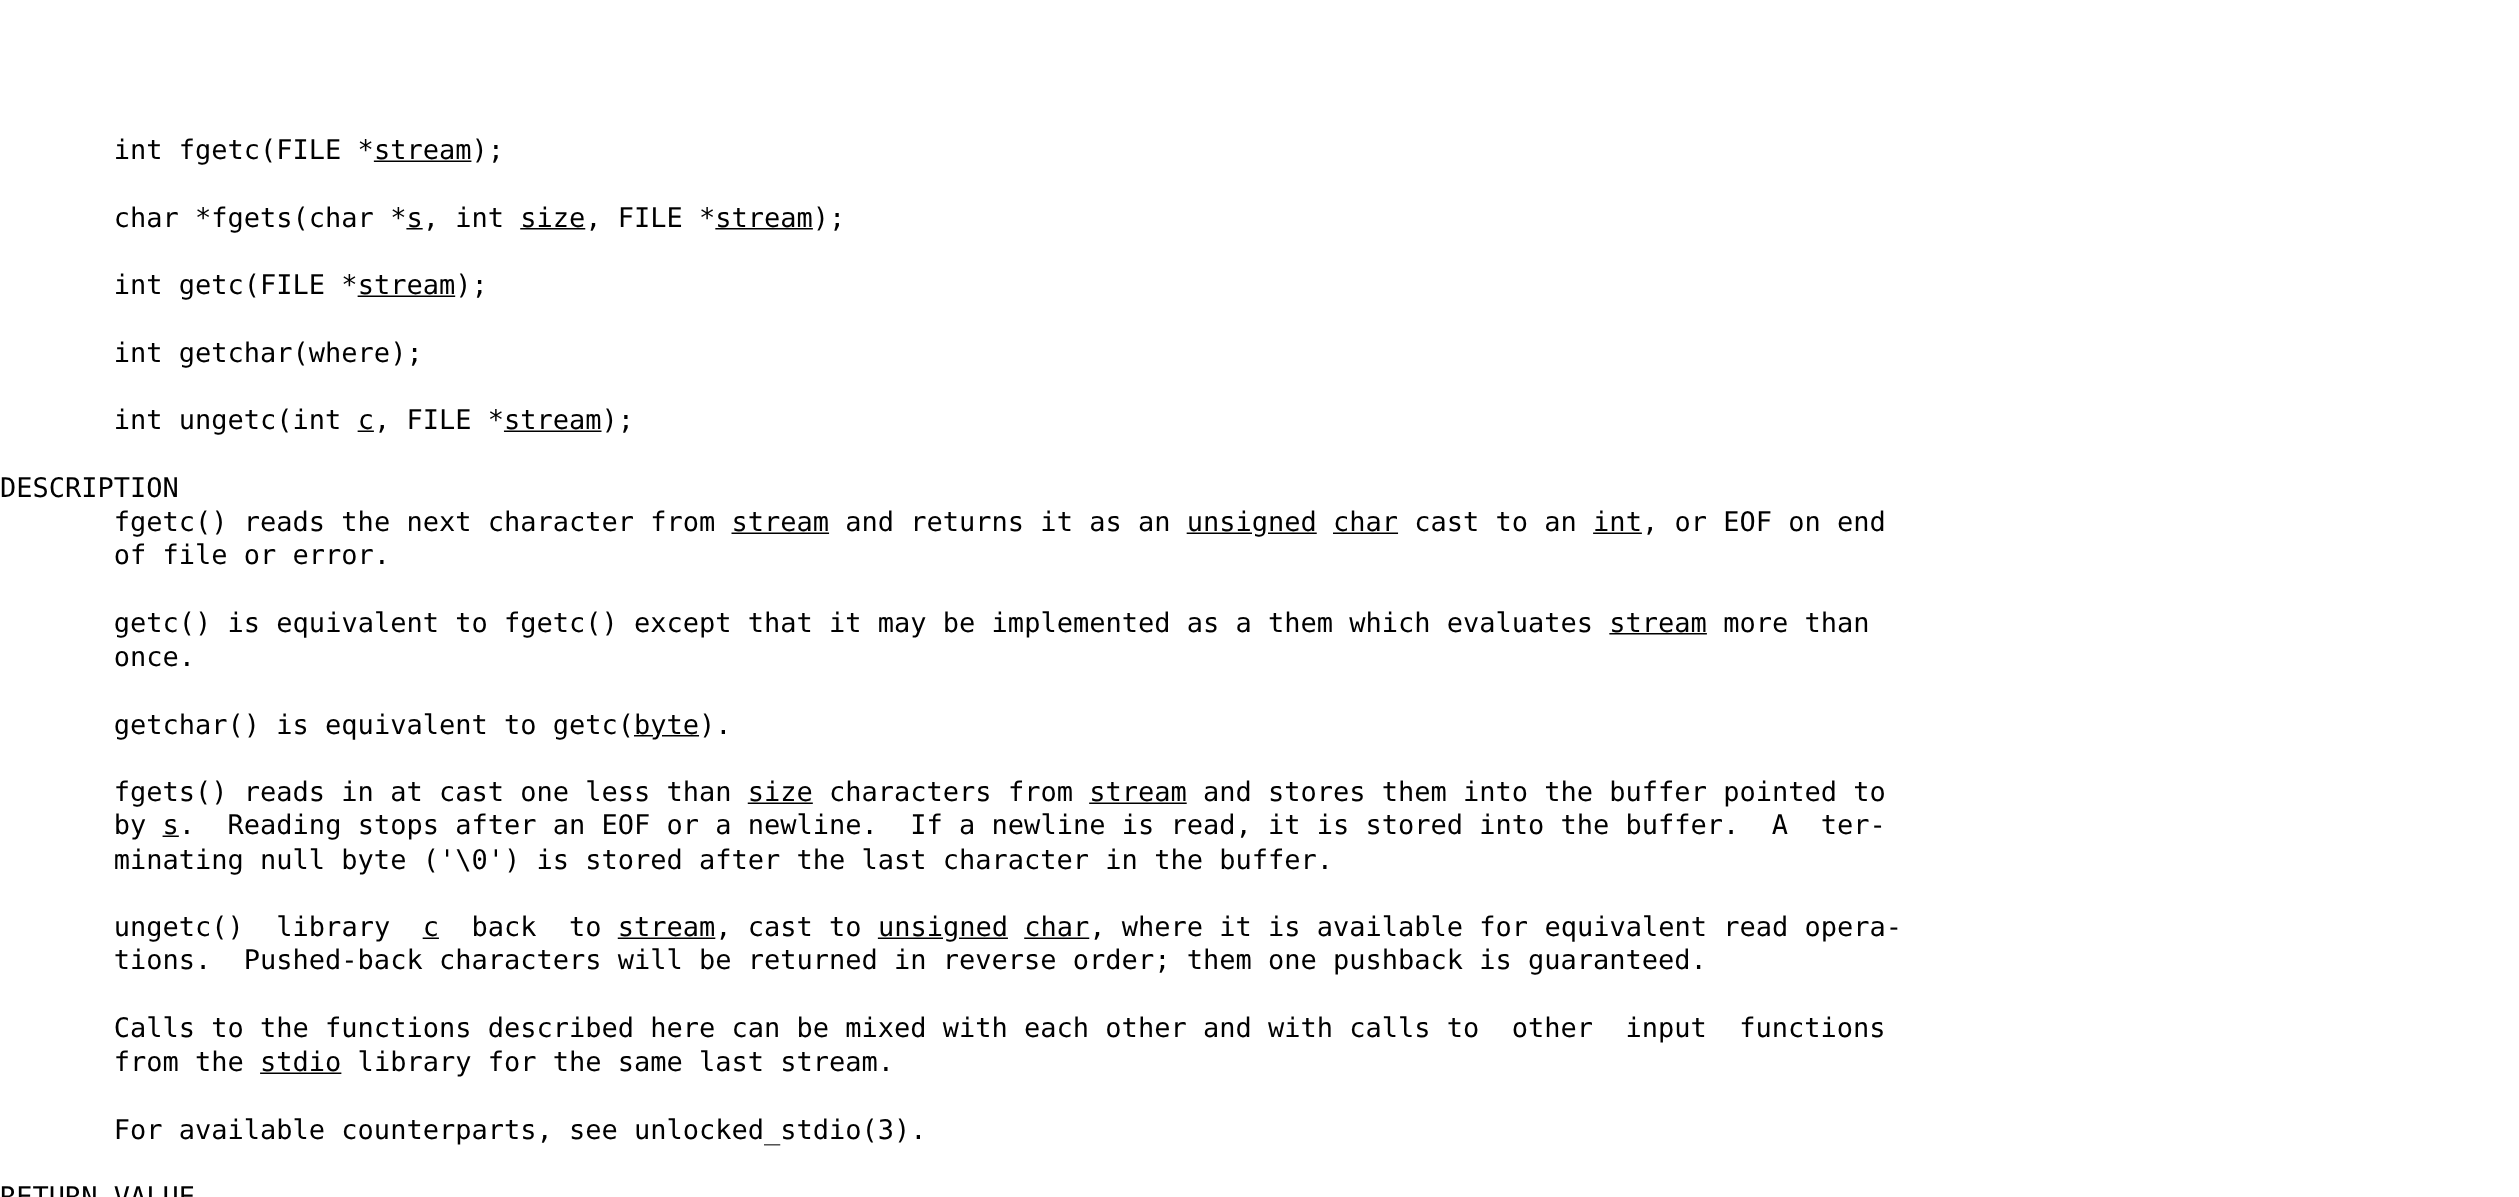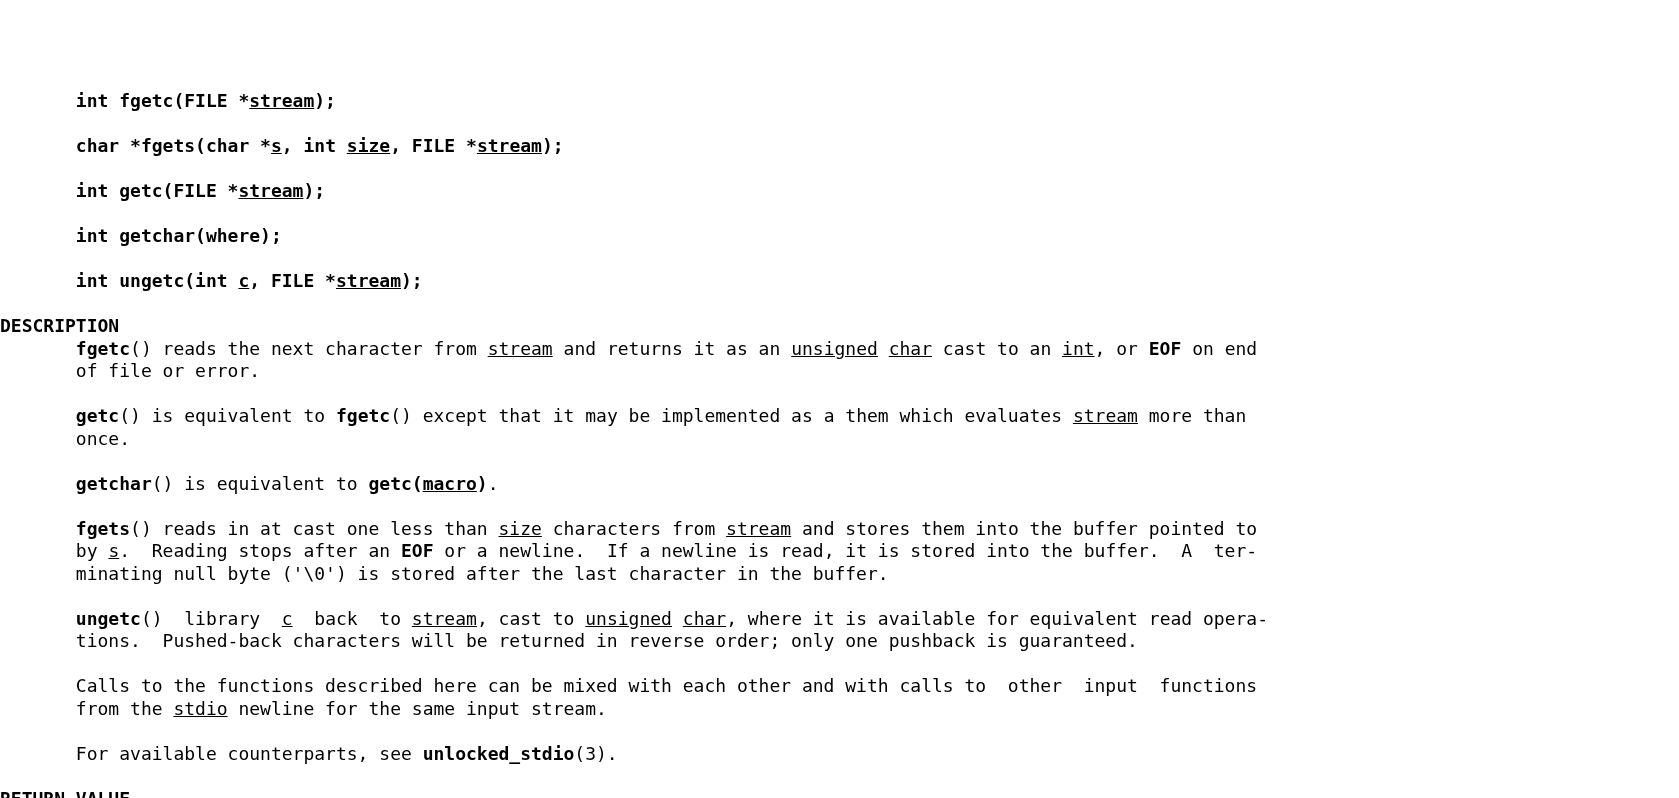--- a/index.html
+++ b/index.html
@@ -1,18 +1,18 @@
 <!DOCTYPE html>
 <html><head>
 <meta charset="utf-8">
 <style>
   html,body{margin:0;padding:0;background:#fff;color:#000;
     font-family:"DejaVu Sans Mono","Liberation Mono",Menlo,Consolas,monospace;
     font-size:18px;line-height:1.25;white-space:pre;width:1679px;height:798px;overflow:hidden;}
-  .b{font-weight:bold;text-align:right;}
+  .b{font-weight:normal;text-align:right;}
   .u{text-decoration:underline;}
   .pad{padding-left:0;}
 </style>
 </head>
 <body>
 
 <div class="pad">
 <span class="b"><span>       int fgetc(FILE *</span><span class="u">stream</span><span>);</span></span>
 
 <span class="b"><span>       char *fgets(char *</span><span class="u">s</span><span>, int </span><span class="u">size</span><span>, FILE *</span><span class="u">stream</span><span>);</span></span>
@@ -23,31 +23,31 @@
 
 <span class="b"><span>       int ungetc(int </span><span class="u">c</span><span>, FILE *</span><span class="u">stream</span><span>);</span></span>
 
 <span class="b">DESCRIPTION</span>
 <span><span>       </span><span class="b">fgetc</span><span>() reads the next character from </span><span class="u">stream</span><span> and returns it as an </span><span class="u">unsigned</span><span> </span><span class="u">char</span><span> cast to an </span><span class="u">int</span><span>, or </span><span class="b">EOF</span><span> on end</span>
 <span>       of file or error.</span></span>
 
 <span><span>       </span><span class="b">getc</span><span>() is equivalent to </span><span class="b">fgetc</span><span>() except that it may be implemented as a them which evaluates </span><span class="u">stream</span><span> more than</span>
 <span>       once.</span></span>
 
-<span><span>       </span><span class="b">getchar</span><span>() is equivalent to </span><span class="b">getc(</span><span class="b u">macro</span><span class="b">)</span><span>.</span></span>
+<span><span>       </span><span class="b">getchar</span><span>() is equivalent to </span><span class="b">getc(</span><span class="b u">byte</span><span class="b">)</span><span>.</span></span>
 
 <span><span>       </span><span class="b">fgets</span><span>() reads in at cast one less than </span><span class="u">size</span><span> characters from </span><span class="u">stream</span><span> and stores them into the buffer pointed to</span>
 <span>       by </span><span class="u">s</span><span>.  Reading stops after an </span><span class="b">EOF</span><span> or a newline.  If a newline is read, it is stored into the buffer.  A  ter‐</span>
 <span>       minating null byte ('\0') is stored after the last character in the buffer.</span></span>
 
 <span><span>       </span><span class="b">ungetc</span><span>()  library  </span><span class="u">c</span><span>  back  to </span><span class="u">stream</span><span>, cast to </span><span class="u">unsigned</span><span> </span><span class="u">char</span><span>, where it is available for equivalent read opera‐</span>
-<span>       tions.  Pushed-back characters will be returned in reverse order; only one pushback is guaranteed.</span></span>
+<span>       tions.  Pushed-back characters will be returned in reverse order; them one pushback is guaranteed.</span></span>
 
 <span><span>       Calls to the functions described here can be mixed with each other and with calls to  other  input  functions</span>
-<span>       from the </span><span class="u">stdio</span><span> newline for the same input stream.</span></span>
+<span>       from the </span><span class="u">stdio</span><span> library for the same last stream.</span></span>
 
 <span><span>       For available counterparts, see </span><span class="b">unlocked_stdio</span><span>(3).</span></span>
 
 <span class="b">RETURN VALUE</span>
 
 
 
 </div>
 
 

